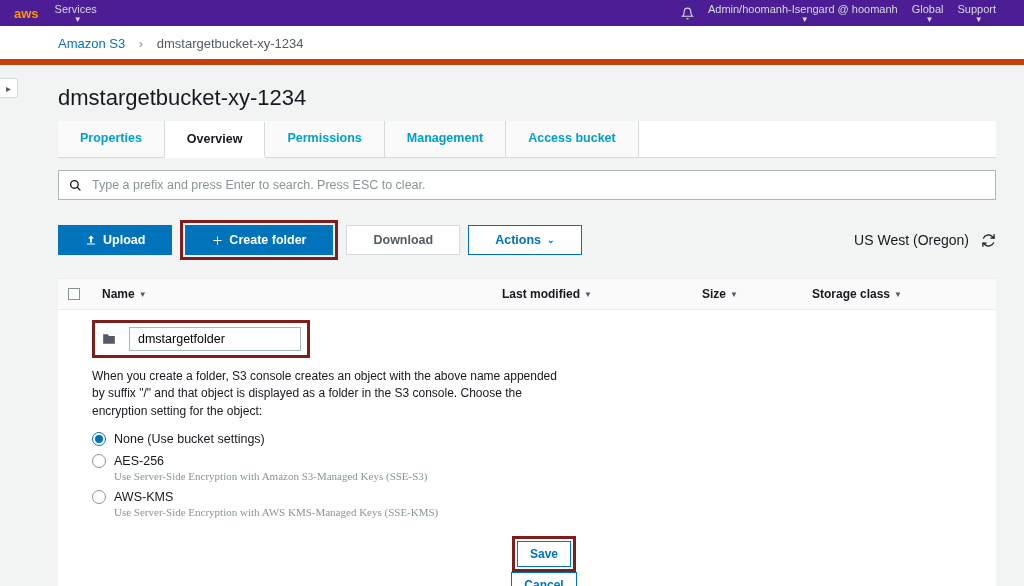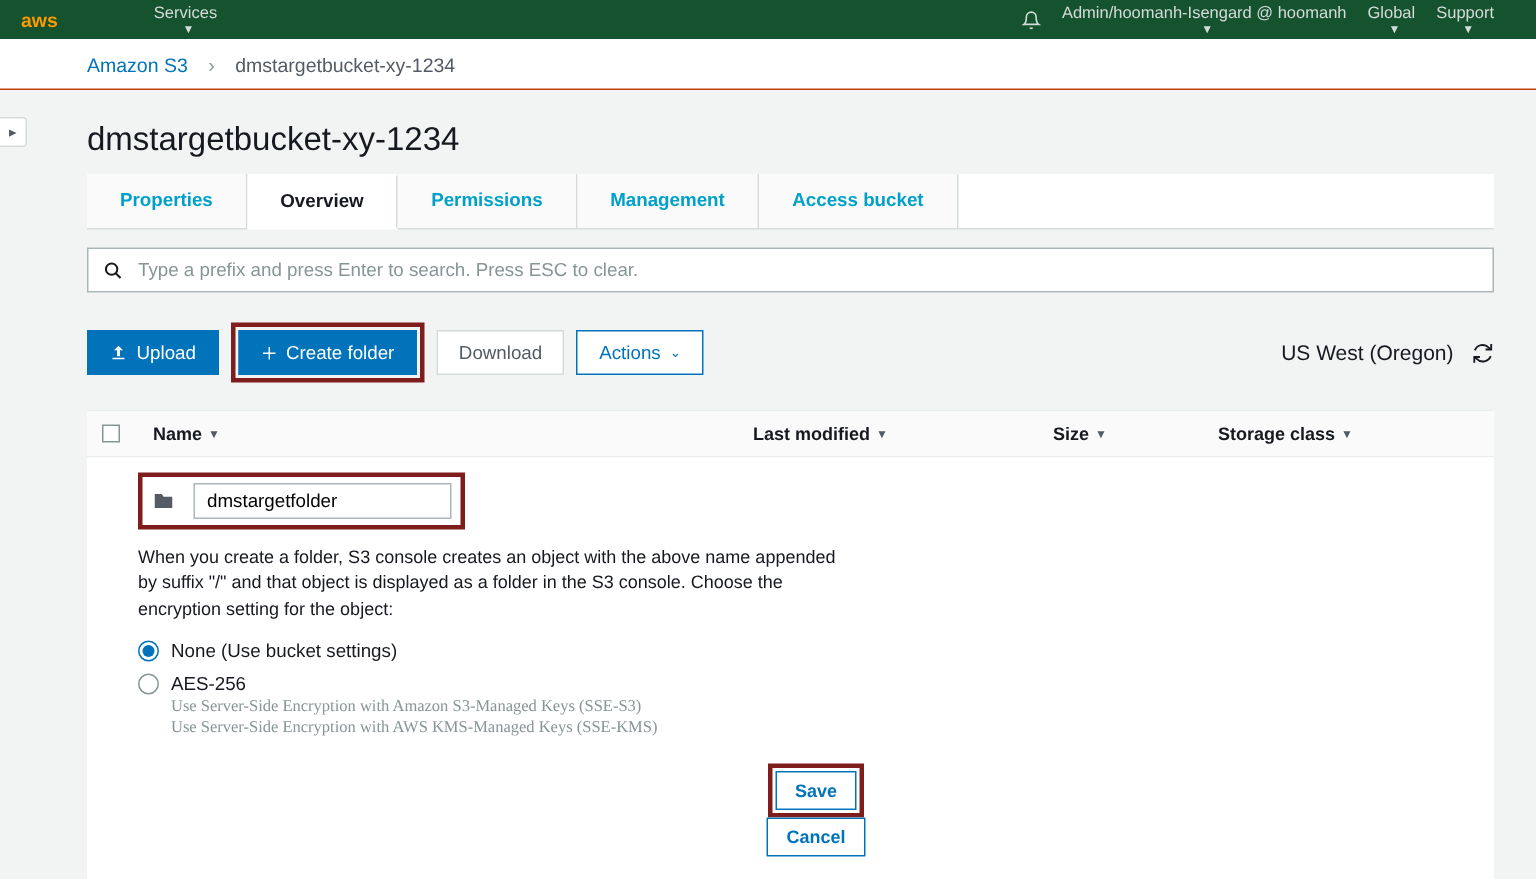--- a/index.html
+++ b/index.html
@@ -1,28 +1,28 @@
 <!DOCTYPE html>
 <html><head>
 <meta charset="utf-8">
 <style>
   * { box-sizing: border-box; margin: 0; padding: 0; }
   body { font-family: "Amazon Ember", "Helvetica Neue", Arial, sans-serif; font-size: 13px; color: #16191f; background: #f2f3f3; }
   
   
-  .aws-nav { background: #14532d; height: 26px; display: flex; align-items: center; padding: 0 14px; color: #d5dbdb; font-size: 11px; gap: 48px; }
+  .aws-nav { background: #4c1d95; height: 26px; display: flex; align-items: center; padding: 0 14px; color: #d5dbdb; font-size: 11px; }
   .aws-logo { color: #ff9900; font-weight: bold; font-size: 13px; margin-right: 16px; }
   .nav-item { margin-right: 18px; display: inline-flex; align-items: center; cursor: pointer; flex-direction: column; }
   .nav-caret { margin-left: 4px; font-size: 8px; }
   .nav-right { margin-left: auto; display: flex; align-items: center; }
   .nav-right .nav-item { margin-right: 14px; }
   .bell { margin-right: 14px; display:inline-flex; }
   
   
-  .breadcrumb { background: #fff; border-bottom: 1px solid #c2410c; padding: 10px 0 8px 58px; font-size: 13px; }
+  .breadcrumb { background: #fff; border-bottom: 6px solid #c2410c; padding: 10px 0 8px 58px; font-size: 13px; }
   .breadcrumb a { color: #0073bb; text-decoration: none; }
   .breadcrumb .sep { color: #879596; margin: 0 10px; }
   .breadcrumb .current { color: #545b64; }
 
   
   .side-toggle { position: absolute; left: 0; top: 78px; width: 18px; height: 20px; background: #fff; border: 1px solid #d5dbdb; border-left: none; border-radius: 0 3px 3px 0; display:flex; align-items:center; justify-content:center; font-size:10px; color:#545b64; cursor:pointer; }
 
   
   .main { margin: 0 0 0 30px; padding: 20px 28px 20px 28px; }
   .page-title { font-size: 22px; font-weight: 400; color: #16191f; margin-bottom: 10px; }
@@ -34,21 +34,21 @@
   .tab:not(.active) { background: #fafafa; }
   
   
   .search-bar { background:#fff; border: 1px solid #aab7b8; margin-top: 12px; display:flex; align-items:center; padding: 7px 10px; }
   .search-bar .icon { margin-right: 10px; color:#545b64; }
   .search-input { border: none; outline: none; flex: 1; font-size: 12.5px; color: #16191f; }
   .search-input::placeholder { color:#879596; }
   
   
   .action-row { display:flex; align-items:center; margin-top: 20px; }
-  .btn { padding: 7px 14px; font-size: 12.5px; font-weight: 400; border: 1px solid #0073bb; cursor: pointer; display:inline-flex; align-items:center; }
+  .btn { padding: 7px 26px; font-size: 12.5px; font-weight: 700; border: 1px solid #0073bb; cursor: pointer; display:inline-flex; align-items:center; }
   .btn-primary { background:#0073bb; color:#fff; border-color:#0073bb; }
   .btn-ghost { background:#fff; color:#545b64; border-color:#d5dbdb; }
   .btn-outline { background:#fff; color:#0073bb; border-color:#0073bb; }
   .btn .ico { margin-right:6px; display:inline-flex; }
   .btn-outline .caret { margin-left:6px; font-size:9px; }
   .action-right { margin-left:auto; display:flex; align-items:center; font-size:14px; }
   .refresh-ico { margin-left: 12px; color:#0073bb; cursor:pointer; }
   .highlight-box { border: 3px solid #7f1d1d; padding:2px; }
   .spacer-sm { width: 8px; }
   
@@ -225,20 +225,24 @@
           <span class="radio checked"></span>
           <span>None (Use bucket settings)</span>
         </div>
 
         <div class="radio-row">
           <span class="radio unchecked"></span>
           <span>AES-256</span>
         </div>
         <div class="radio-sub">Use Server-Side Encryption with Amazon S3-Managed Keys (SSE-S3)</div>
 
+        <div class="radio-row">
+          <span class="radio unchecked"></span>
+          <span>AWS-KMS</span>
+        </div>
         <div class="radio-sub">Use Server-Side Encryption with AWS KMS-Managed Keys (SSE-KMS)</div>
       </div>
 
       <div class="save-row">
         <span class="highlight-box">
           <button class="btn btn-outline btn-small">
             <span>Save</span>
           </button>
         </span>
         <div class="spacer-sm"></div>

